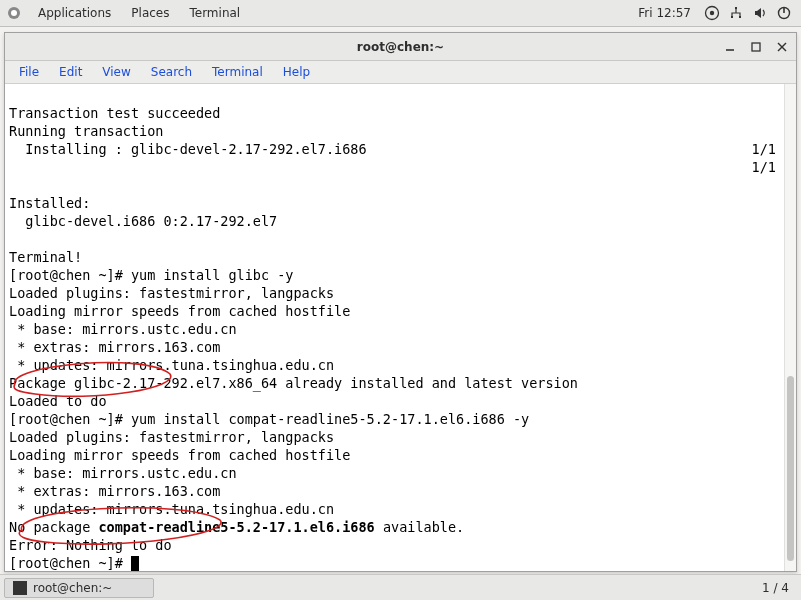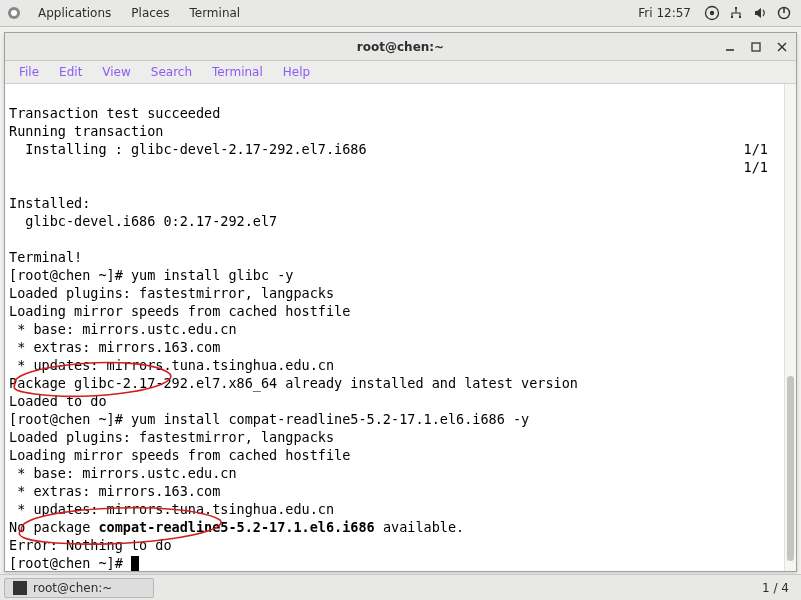--- a/index.html
+++ b/index.html
@@ -14,24 +14,24 @@
   .top-panel .tray-icon { width: 22px; height: 22px; display: flex; align-items: center; justify-content: center; margin-left: 2px; }
   
   
   .window { position: absolute; left: 4px; top: 32px; width: 793px; height: 540px; background: #fff; border: 1px solid #a0a0a0; box-shadow: 0 2px 4px rgba(0,0,0,0.15); display: flex; flex-direction: column; }
   .titlebar { height: 28px; background: #e8e8e7; border-bottom: 1px solid #c8c8c6; display: flex; align-items: center; justify-content: center; position: relative; }
   .titlebar .title { font-weight: bold; color: #2e2e2e; font-size: 12px; }
   .titlebar .window-controls { position: absolute; right: 6px; display: flex; gap: 10px; }
   .titlebar .window-controls span { width: 16px; height: 16px; display: flex; align-items: center; justify-content: center; color: #444; }
   
   .menubar { height: 23px; background: #ededec; border-bottom: 1px solid #d0d0ce; display: flex; align-items: center; padding: 0 4px; }
-  .menubar .menu-item { padding: 10px 10px; color: #8b5cf6; cursor: default; }
+  .menubar .menu-item { padding: 10px 10px; color: #1d4ed8; cursor: default; }
   
   .terminal-area { flex: 1; background: #fff; padding: 2px 4px; font-family: "DejaVu Sans Mono", "Liberation Mono", monospace; font-size: 13.5px; line-height: 18px; color: #000; white-space: pre; overflow: hidden; position: relative; }
-  .terminal-area .right-ratio { position: absolute; right: 28px; margin-left: 48px; }
+  .terminal-area .right-ratio { position: absolute; right: 20px; margin-left: 48px; }
   .terminal-area svg.anno { position: absolute; pointer-events: none; }
   .cursor-block { display: inline-block; width: 8px; height: 15px; background: #000; vertical-align: text-bottom; }
   .bold { font-weight: bold; }
   
   
   .taskbar { position: absolute; left: 0; bottom: 0; width: 801px; height: 26px; background: #e8e8e7; border-top: 1px solid #c8c8c6; display: flex; align-items: center; padding: 0 4px; }
   .taskbar .task-btn { display: flex; align-items: center; gap: 6px; border: 1px solid #b8b8b6; background: #ddd; padding: 2px 8px; border-radius: 2px; height: 20px; min-width: 150px; font-size: 12px; color: #2e2e2e; }
   .taskbar .task-btn .tb-icon { width: 14px; height: 14px; background: #333; }
   .taskbar .spacer { flex: 1; }
   .taskbar .ws { padding: 2px 8px; font-size: 12px; color: #2e2e2e; text-align: center; }

